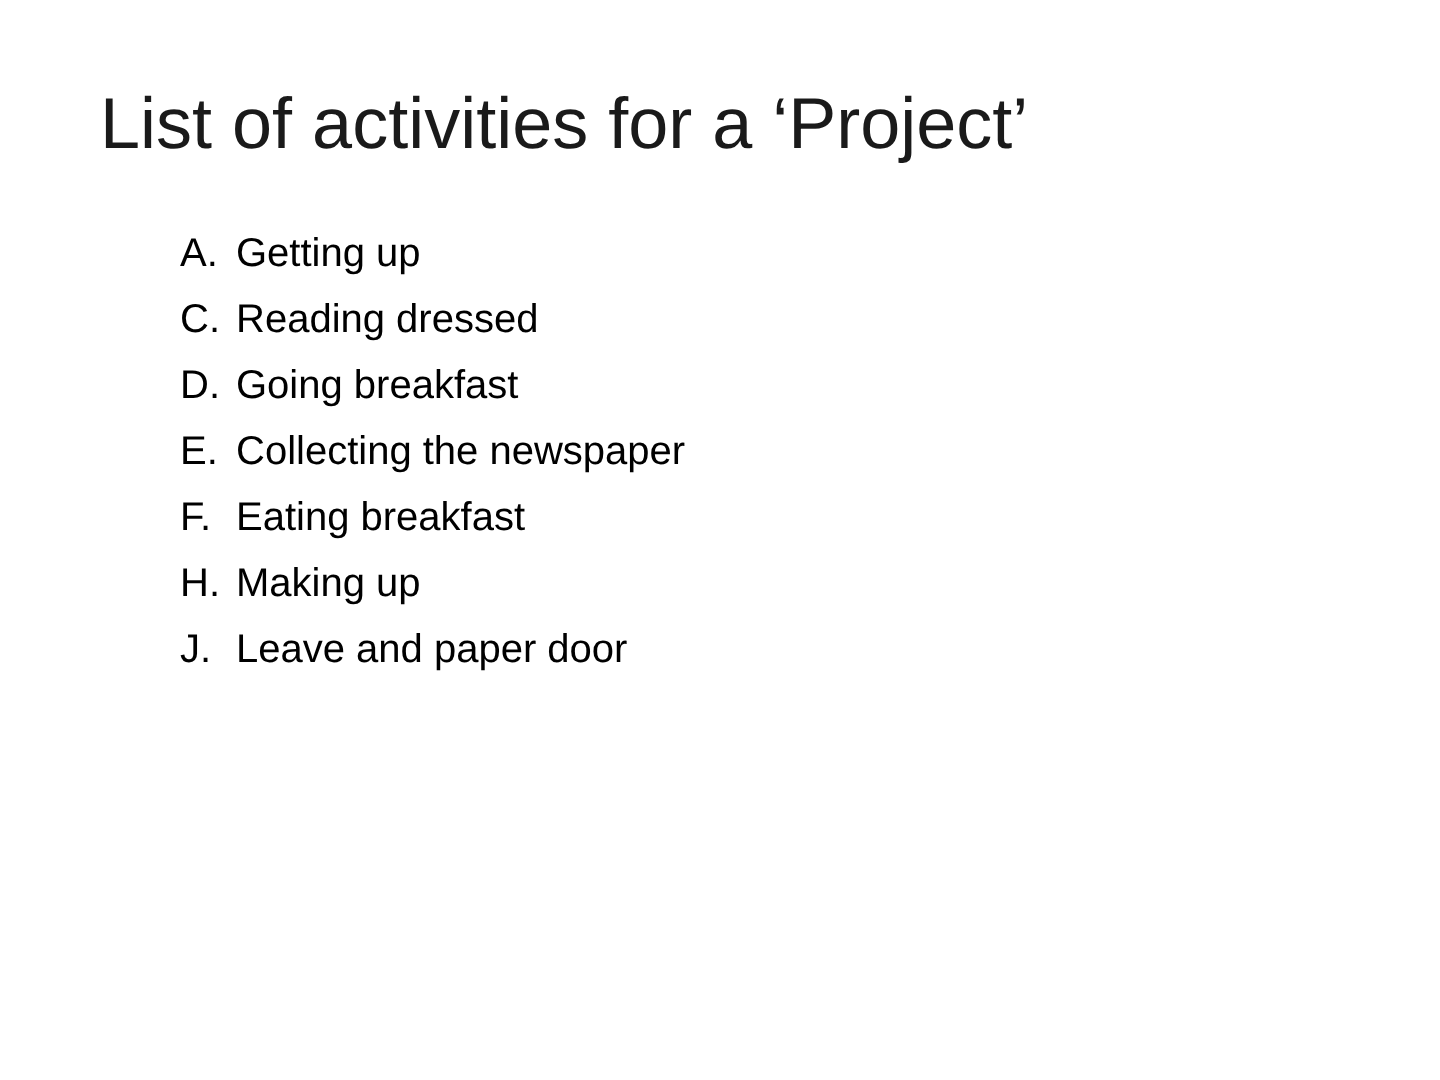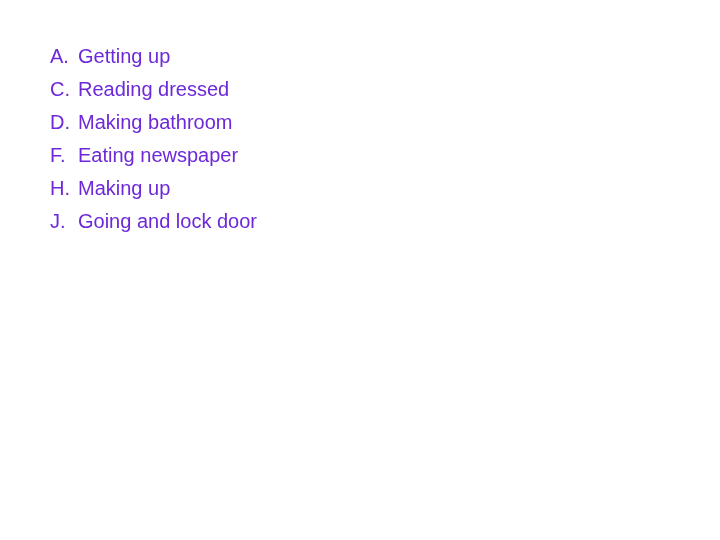--- a/index.html
+++ b/index.html
@@ -31,35 +31,38 @@
       line-height: 1.2;
     }
 
     .activity-list {
       list-style: none;
       padding: 0;
     }
 
     .activity-list li {
       font-size: 20px;
-      color: #6d28d9;
+      color: #000000;
       line-height: 1.65;
+      margin-left: 40px;
     }
 
     .activity-list .label {
       display: inline-block;
       width: 28px;
       font-size: 20px;
     }
   </style>
 </head>
 <body>
 
 <div class="page">
+  <h1 class="title">List of activities for a ‘Project’</h1>
   <ul class="activity-list" id="activity-list">
   <li><span class="label">A.</span><span>Getting up</span></li>
       <li><span class="label">C.</span><span>Reading dressed</span></li>
-      <li><span class="label">D.</span><span>Making bathroom</span></li>
-      <li><span class="label">F.</span><span>Eating newspaper</span></li>
+      <li><span class="label">D.</span><span>Going breakfast</span></li>
+      <li><span class="label">E.</span><span>Collecting the newspaper</span></li>
+      <li><span class="label">F.</span><span>Eating breakfast</span></li>
       <li><span class="label">H.</span><span>Making up</span></li>
-      <li><span class="label">J.</span><span>Going and lock door</span></li>
+      <li><span class="label">J.</span><span>Leave and paper door</span></li>
     </ul>
 </div>
 
 </body></html>

